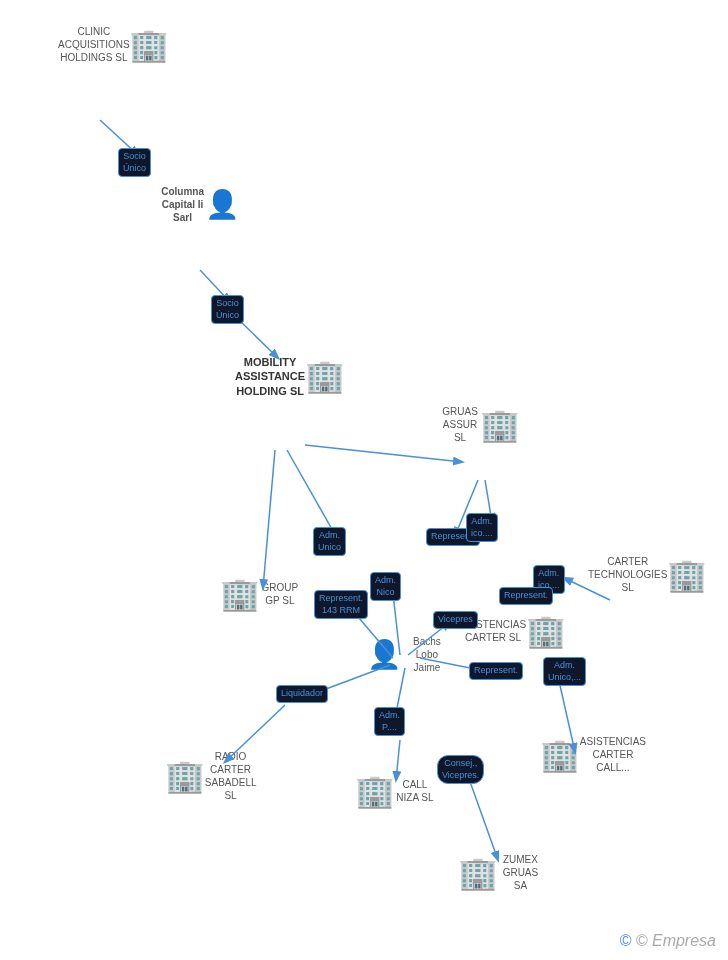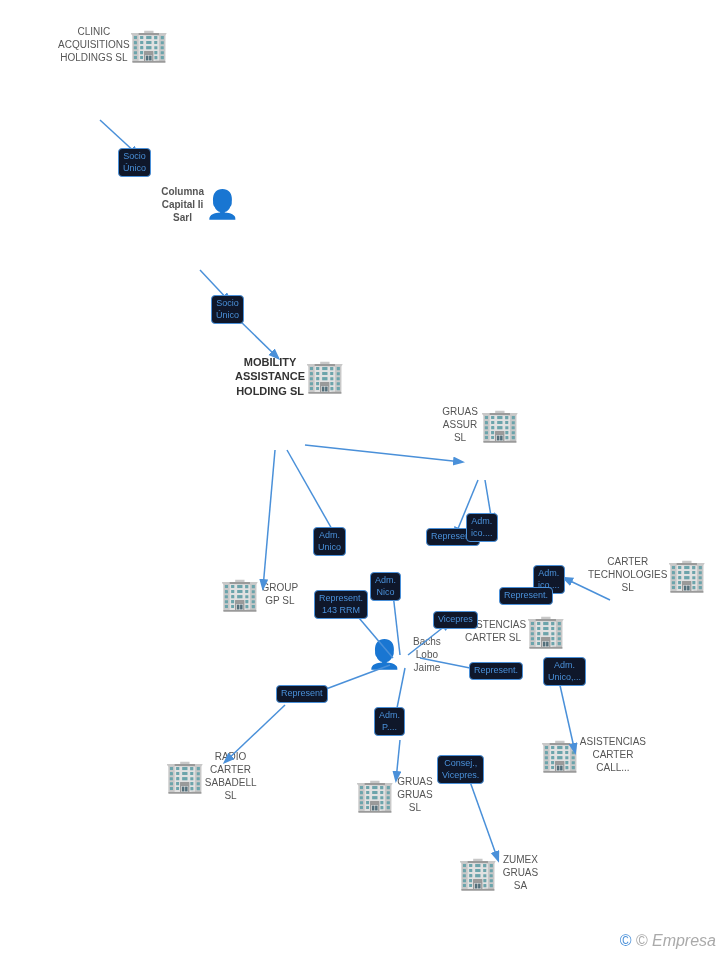--- a/index.html
+++ b/index.html
@@ -164,21 +164,21 @@
   <div class="node-label">Bachs Lobo Jaime</div>
 </div>
 
 <div class="node" style="left:165px; top:750px; width:90px;">
   <div class="building-icon">🏢</div>
   <div class="node-label">RADIO CARTER SABADELL SL</div>
 </div>
 
 <div class="node" style="left:355px; top:775px; width:80px;">
   <div class="building-icon">🏢</div>
-  <div class="node-label">GRUAS GRUAS SL</div>
+  <div class="node-label">CALL NIZA SL</div>
 </div>
 
 <div class="node" style="left:540px; top:735px; width:90px;">
   <div class="building-icon">🏢</div>
   <div class="node-label">ASISTENCIAS CARTER CALL...</div>
 </div>
 
 <div class="node" style="left:458px; top:853px; width:85px;">
   <div class="building-icon">🏢</div>
   <div class="node-label">ZUMEX GRUAS SA</div>
@@ -187,22 +187,22 @@
 <div class="badge" style="left:118px; top:148px;">Socio<br>Único</div>
 <div class="badge" style="left:211px; top:295px;">Socio<br>Único</div>
 <div class="badge" style="left:313px; top:527px;">Adm.<br>Unico</div>
 <div class="badge" style="left:426px; top:528px;">Represent.</div>
 <div class="badge" style="left:466px; top:513px;">Adm.<br>ico....</div>
 <div class="badge" style="left:533px; top:565px;">Adm.<br>ico,...</div>
 <div class="badge" style="left:499px; top:587px;">Represent.</div>
 <div class="badge" style="left:370px; top:572px;">Adm.<br>Nico</div>
 <div class="badge" style="left:314px; top:590px;">Represent.<br>143 RRM</div>
 <div class="badge" style="left:433px; top:611px;">Vicepres</div>
-<div class="badge" style="left:276px; top:685px;">Represent</div>
+<div class="badge" style="left:276px; top:685px;">Liquidador</div>
 <div class="badge" style="left:543px; top:657px;">Adm.<br>Unico,...</div>
 <div class="badge" style="left:469px; top:662px;">Represent.</div>
 <div class="badge" style="left:374px; top:707px;">Adm.<br>P....</div>
 
-<div class="badge" style="left:437px; top:755px;">Consej.,<br>Vicepres.</div>
+<div class="badge" style="left:437px; top:755px;border-radius:11px;">Consej.,<br>Vicepres.</div>
 
 <div class="watermark">
   <span>©</span> <em>© Empresa</em>
 </div>
 
 </body></html>

